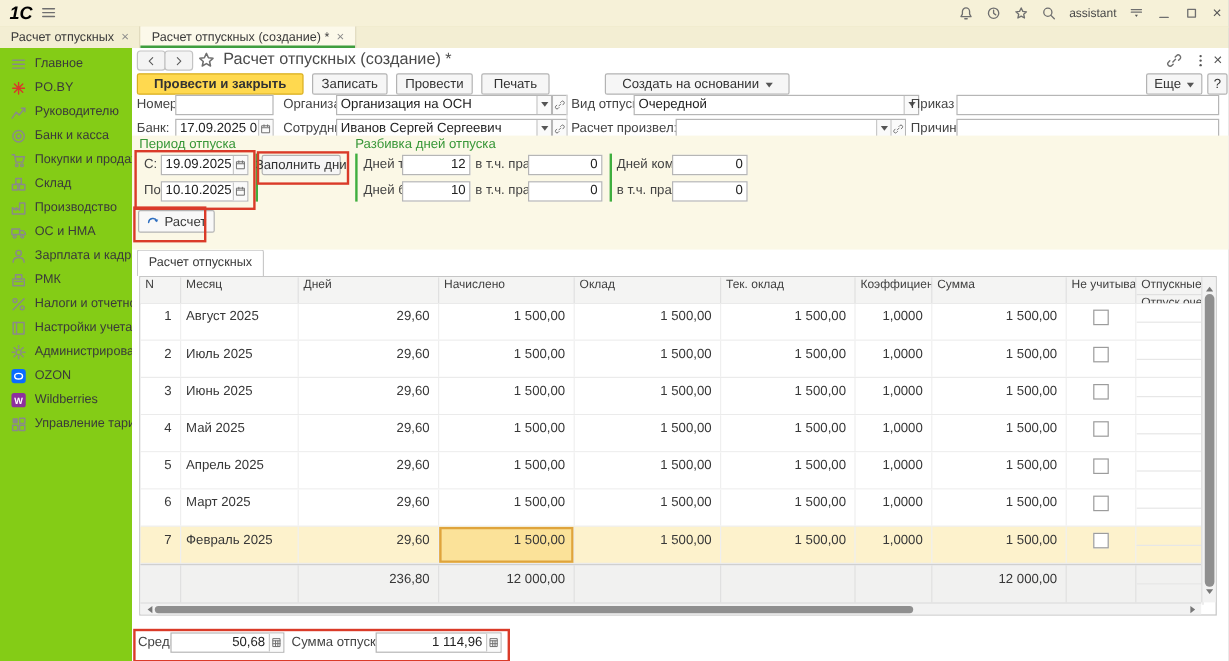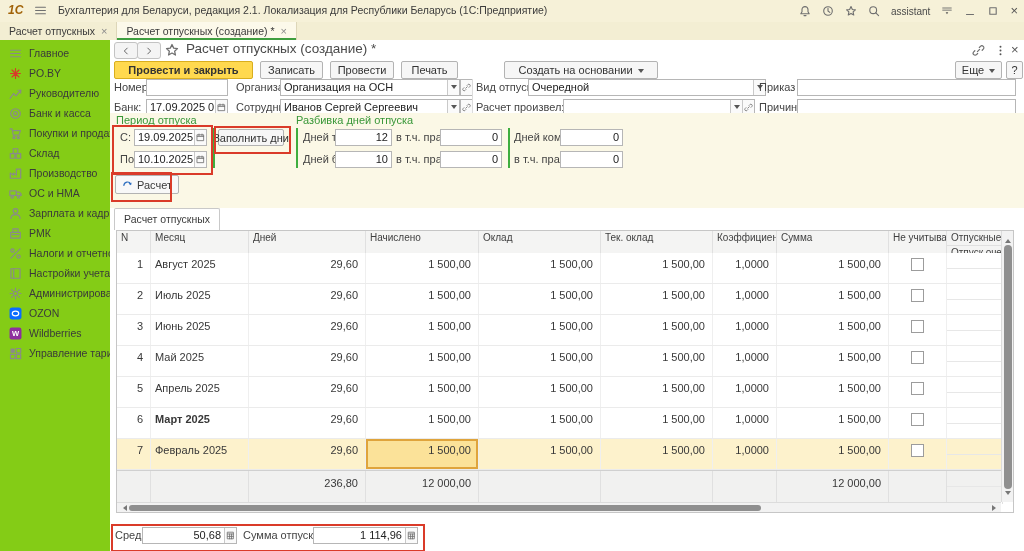--- a/index.html
+++ b/index.html
@@ -1,21 +1,21 @@
 <!DOCTYPE html>
 <html><head>
 <meta charset="utf-8">
 <style>
   html,body{margin:0;padding:0;background:#888;}
   .app{position:relative;width:1024px;height:551px;background:#fff;overflow:hidden;
        font-family:"Liberation Sans",sans-serif;font-size:11px;color:#3a3a3a;}
   svg{stroke:#6f6f6f;fill:none;stroke-width:1.1;stroke-linecap:round;stroke-linejoin:round;}
   
   .titlebar{position:absolute;left:0;top:0;width:1024px;height:22px;background:#f6f1d8;border-bottom:1px solid #e6dfc0;}
-  .logo{position:absolute;left:8px;top:3px;color:#a16207;font-weight:bold;font-style:italic;font-size:12px;}
+  .logo{position:absolute;left:8px;top:3px;color:#000000;font-weight:bold;font-style:italic;font-size:15px;}
   .hamb{position:absolute;left:34px;top:4px;width:13px;height:13px;}
   .wtitle{position:absolute;left:58px;top:4px;font-size:10.5px;color:#3b3b3b;white-space:nowrap;}
   .tb-icons{position:absolute;right:6px;top:0;height:22px;display:flex;align-items:center;gap:11px;}
   .tb-icons .ic{width:12px;height:12px;display:inline-block;}
   .assist{font-size:10px;color:#4a4a4a;}
   .winx{font-size:13px;color:#555;line-height:12px;}
   
   .tabbar{position:absolute;left:0;top:22px;width:1024px;height:18px;background:#f3eed3;border-bottom:1px solid #d9d2b2;display:flex;}
   .wintab{display:flex;align-items:center;gap:6px;padding:0 9px;font-size:10.5px;color:#3a3a3a;border-right:1px solid #ddd6b8;}
   .wintab .x{color:#8a8a8a;font-size:11px;}
@@ -87,21 +87,20 @@
 </head>
 <body>
 
 <div class="app">
 
   <div class="titlebar">
     <span class="logo">1С</span>
     <span class="hamb"><svg viewBox="0 0 12 12">
           <path d="M1.5 3h9M1.5 6h9M1.5 9h9"></path>
         </svg></span>
-    <span class="wtitle">Бухгалтерия для Беларуси, редакция 2.1. Локализация для Республики Беларусь   (1С:Предприятие)</span>
     <div class="tb-icons">
       <span class="ic"><svg viewBox="0 0 12 12">
             <path d="M6 1.6a3 3 0 013 3v2.2l1.2 2H1.8l1.2-2V4.6a3 3 0 013-3z"></path>
             <path d="M5 10.6h2"></path>
           </svg></span>
       <span class="ic"><svg viewBox="0 0 12 12">
             <circle cx="6" cy="6" r="4.3"></circle>
             <path d="M6 3.4V6l1.8 1.4"></path>
           </svg></span>
       <span class="ic"><svg viewBox="0 0 12 12">
@@ -523,21 +522,21 @@
             <div class="td r" style="width: 113px;">1 500,00</div>
             <div class="td r" style="width: 122px;">1 500,00</div>
             <div class="td r" style="width: 112px;">1 500,00</div>
             <div class="td r" style="width: 64px;">1,0000</div>
             <div class="td r" style="width: 112px;">1 500,00</div>
             <div class="td c" style="width: 58px;"><span class="cb"></span></div>
             <div class="td l lastcol" style="width: 56px;"></div>
           </div>
           <div class="tr">
             <div class="td r" style="width: 34px;">6</div>
-            <div class="td l" style="width: 98px; font-weight: bold;">Март 2025</div>
+            <div class="td l" style="width: 98px;">Март 2025</div>
             <div class="td r" style="width: 117px;">29,60</div>
             <div class="td r" style="width: 113px;">1 500,00</div>
             <div class="td r" style="width: 122px;">1 500,00</div>
             <div class="td r" style="width: 112px;">1 500,00</div>
             <div class="td r" style="width: 64px;">1,0000</div>
             <div class="td r" style="width: 112px;">1 500,00</div>
             <div class="td c" style="width: 58px;"><span class="cb"></span></div>
             <div class="td l lastcol" style="width: 56px;"></div>
           </div>
           <div class="tr selrow">

